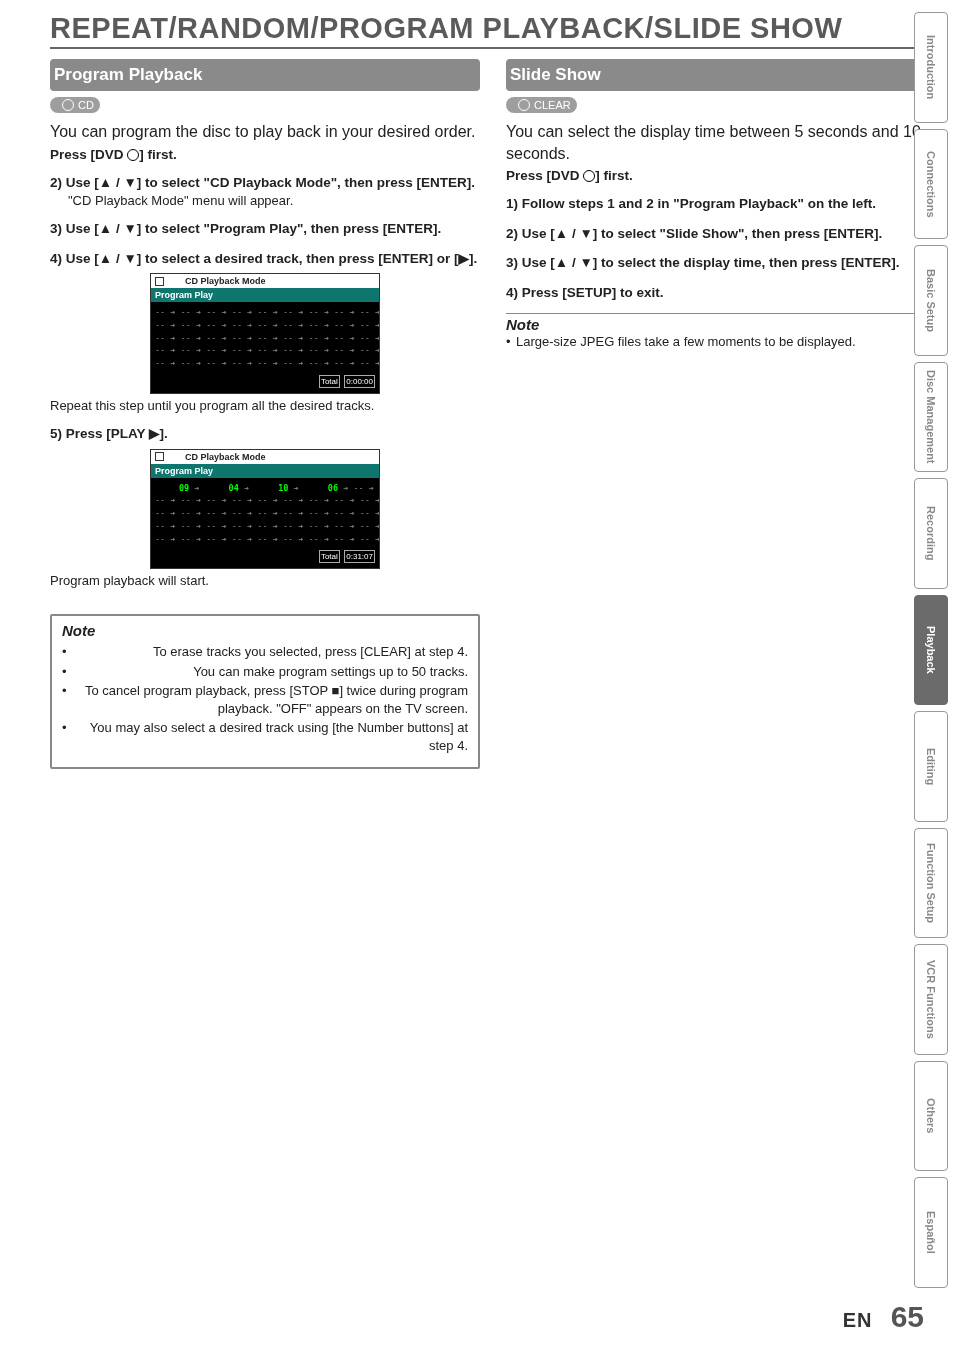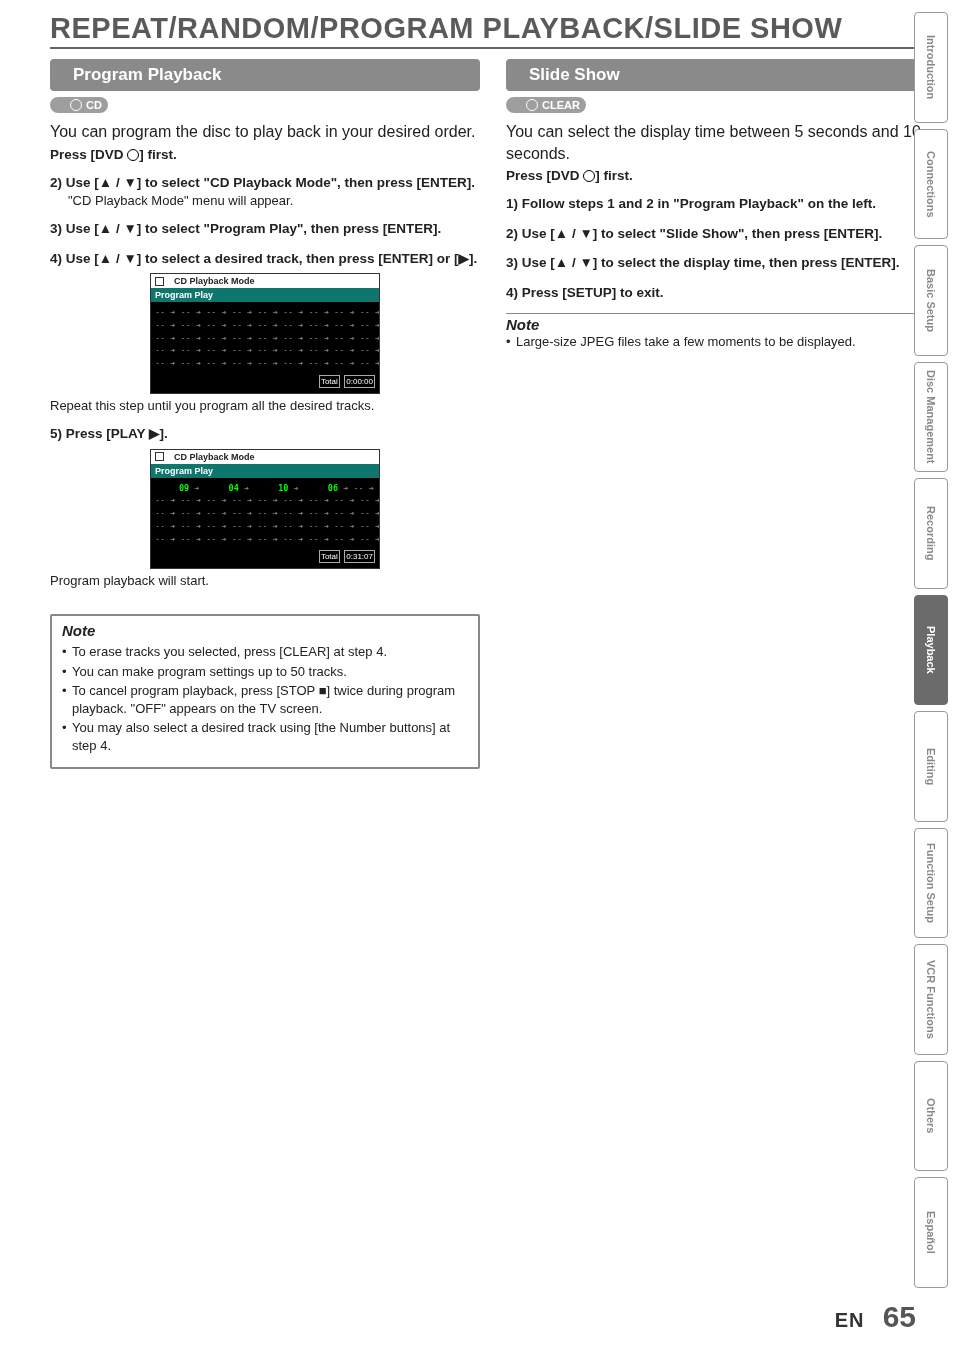--- a/index.html
+++ b/index.html
@@ -2,53 +2,53 @@
 <html><head>
 <meta charset="utf-8">
 <style>
   * { box-sizing: border-box; margin: 0; padding: 0; }
   html, body { width: 954px; height: 1348px; font-family: Arial, Helvetica, sans-serif; background: #fff; color: #222; }
   .page { position: relative; width: 954px; height: 1348px; padding: 12px 18px 18px 50px; }
   .title-wrap { border-bottom: 2px solid #666; padding-bottom: 2px; margin-bottom: 10px; }
   h1 { font-size: 29px; font-weight: 800; letter-spacing: 0.5px; color: #5a5a5a; }
   .columns { display: flex; gap: 26px; }
   .col { flex: 1; min-width: 0; }
-  .section-bar { background: #8a8a8a; color: #fff; font-weight: 700; font-size: 17px; padding: 6px 23px; border-radius: 4px; margin-bottom: 6px; }
-  .badge { display: inline-flex; align-items: center; background: #9e9e9e; color: #fff; border-radius: 10px; padding: 2px 6px 2px 20px; font-size: 11px; font-weight: 700; margin-bottom: 8px; }
+  .section-bar { background: #8a8a8a; color: #fff; font-weight: 700; font-size: 17px; padding: 6px 4px; border-radius: 4px; margin-bottom: 6px; }
+  .badge { display: inline-flex; align-items: center; background: #9e9e9e; color: #fff; border-radius: 10px; padding: 2px 6px 2px 12px; font-size: 11px; font-weight: 400; margin-bottom: 8px; }
   .badge .circ { width: 12px; height: 12px; border: 1.5px solid #fff; border-radius: 50%; margin-right: 4px; display:inline-block; }
   p.body { font-size: 16px; line-height: 1.35; margin-bottom: 4px; }
   .step-head { font-weight: 700; font-size: 13.5px; margin-top: 4px; }
   .step-head .disc-btn { display:inline-block; width:12px; height:12px; border:1.5px solid #000; border-radius:50%; vertical-align:-2px; }
   .step { font-weight: 700; font-size: 13.5px; margin-top: 12px; line-height:1.3; }
   .step-sub { font-size: 13px; margin-left: 18px; margin-top: 2px; }
   .osd-wrap { display:flex; justify-content:center; margin: 6px 0 4px; }
   .osd { width: 230px; border: 1px solid #333; font-size: 9px; }
-  .osd .titlebar { background:#fff; padding:2px 4px; font-weight:700; display:flex; align-items:center; gap:10px;}
+  .osd .titlebar { background:#fff; padding:2px 4px; font-weight:700; display:flex; align-items:center; gap:21px;}
   .osd .titlebar .sq { width:9px; height:9px; border:1px solid #333; display:inline-block;}
   .osd .subbar { background:#0f766e; color:#fff; padding:2px 4px; font-weight:700;}
   .osd .grid { background:#000; color:#888; padding:4px 4px 2px; line-height: 1.5; font-family: monospace; font-size:8.5px; letter-spacing:0; white-space: nowrap; overflow:hidden;}
   .osd .grid .row { display:block; }
   .osd .grid .cell { color:#888; }
   .osd .grid .cell.on { color:#0f0; font-weight:700;padding-left:24px; }
   .osd .footer { background:#000; text-align:right; padding:3px 4px 5px; }
   .osd .footer .box { display:inline-block; border:1px solid #aaa; color:#fff; font-size:8px; padding:1px 1px; margin-left:2px;}
   .note-box { border: 2px solid #888; border-radius: 2px; padding: 6px 10px 10px; margin-top: 26px; font-size: 13px; }
   .note-box h3 { font-style: italic; font-weight: 700; font-size: 15px; margin-bottom: 4px; }
   .note-box ul { list-style: none; padding-left: 0; }
-  .note-box li { position: relative; padding-left: 10px; margin-bottom: 2px; line-height:1.35; }
+  .note-box li { position: relative; padding-left: 10px; margin-bottom: 2px; line-height:1.35;text-align:right; }
   .note-box li::before { content: "•"; position: absolute; left: 0; }
   .note-inline h3 { font-style: italic; font-weight: 700; font-size: 15px; margin-top: 12px; border-top:1.5px solid #888; padding-top:2px;}
   .note-inline p { font-size: 13px; padding-left:10px; position:relative; line-height:1.35;}
   .note-inline p::before { content:"•"; position:absolute; left:0; }
   
   .sidetabs { position:absolute; right:6px; top:12px; bottom:60px; width:34px; display:flex; flex-direction:column; gap:6px; }
   .tab { border:1px solid #999; border-radius:4px; flex:1; display:flex; align-items:center; justify-content:center; writing-mode: vertical-rl; font-size:11px; color:#888; font-weight:600; padding:4px 0; background:#fff;}
   .tab.active { background:#6b6b6b; color:#fff; border-color:#6b6b6b; }
   .tab.twoline { line-height:1.1; text-align:center; }
-  .footer-page { position:absolute; right:38px; bottom:14px; font-size:22px; font-weight:700; }
+  .footer-page { position:absolute; right:30px; bottom:14px; font-size:22px; font-weight:700; }
   .footer-page .en { font-size:20px; letter-spacing:1px; margin-right:12px; color:#333; }
   .footer-page .num { font-size:30px; color:#555; }
 </style>
 </head>
 <body>
 
 <div class="page">
 
   <div class="title-wrap">
     <h1>REPEAT/RANDOM/PROGRAM PLAYBACK/SLIDE SHOW</h1>

